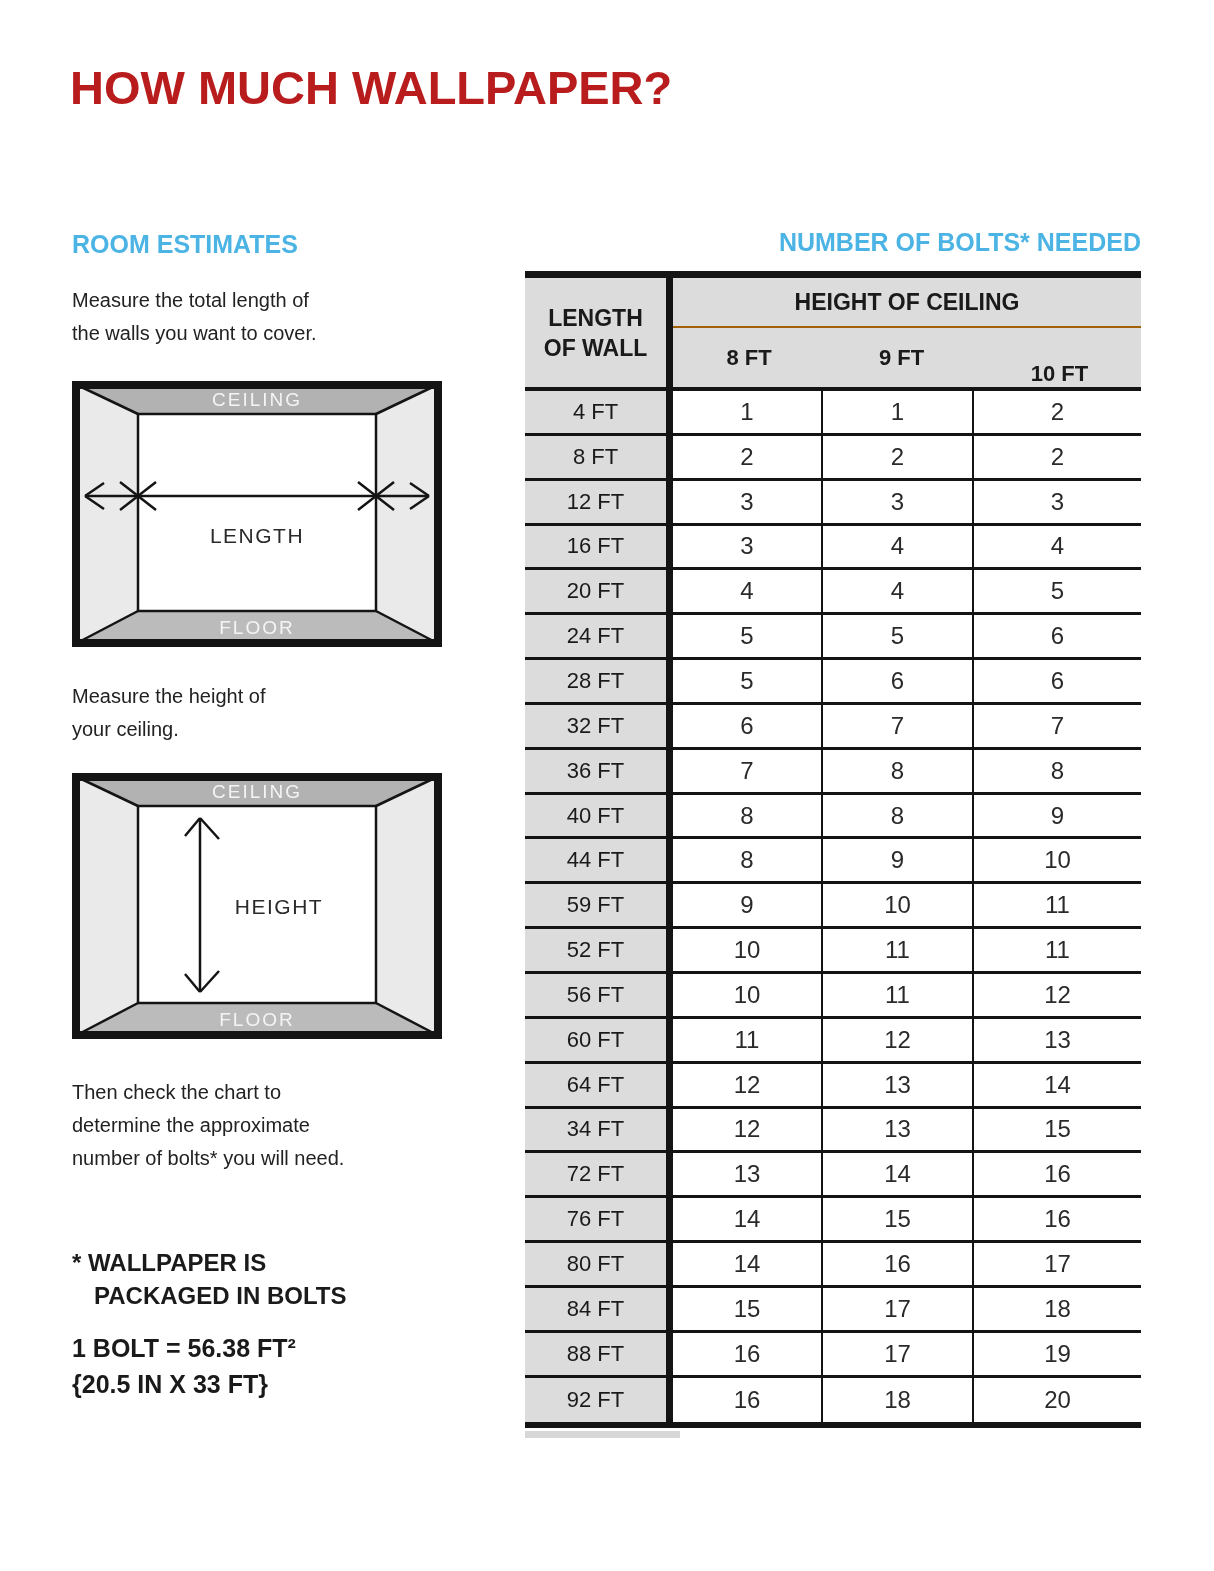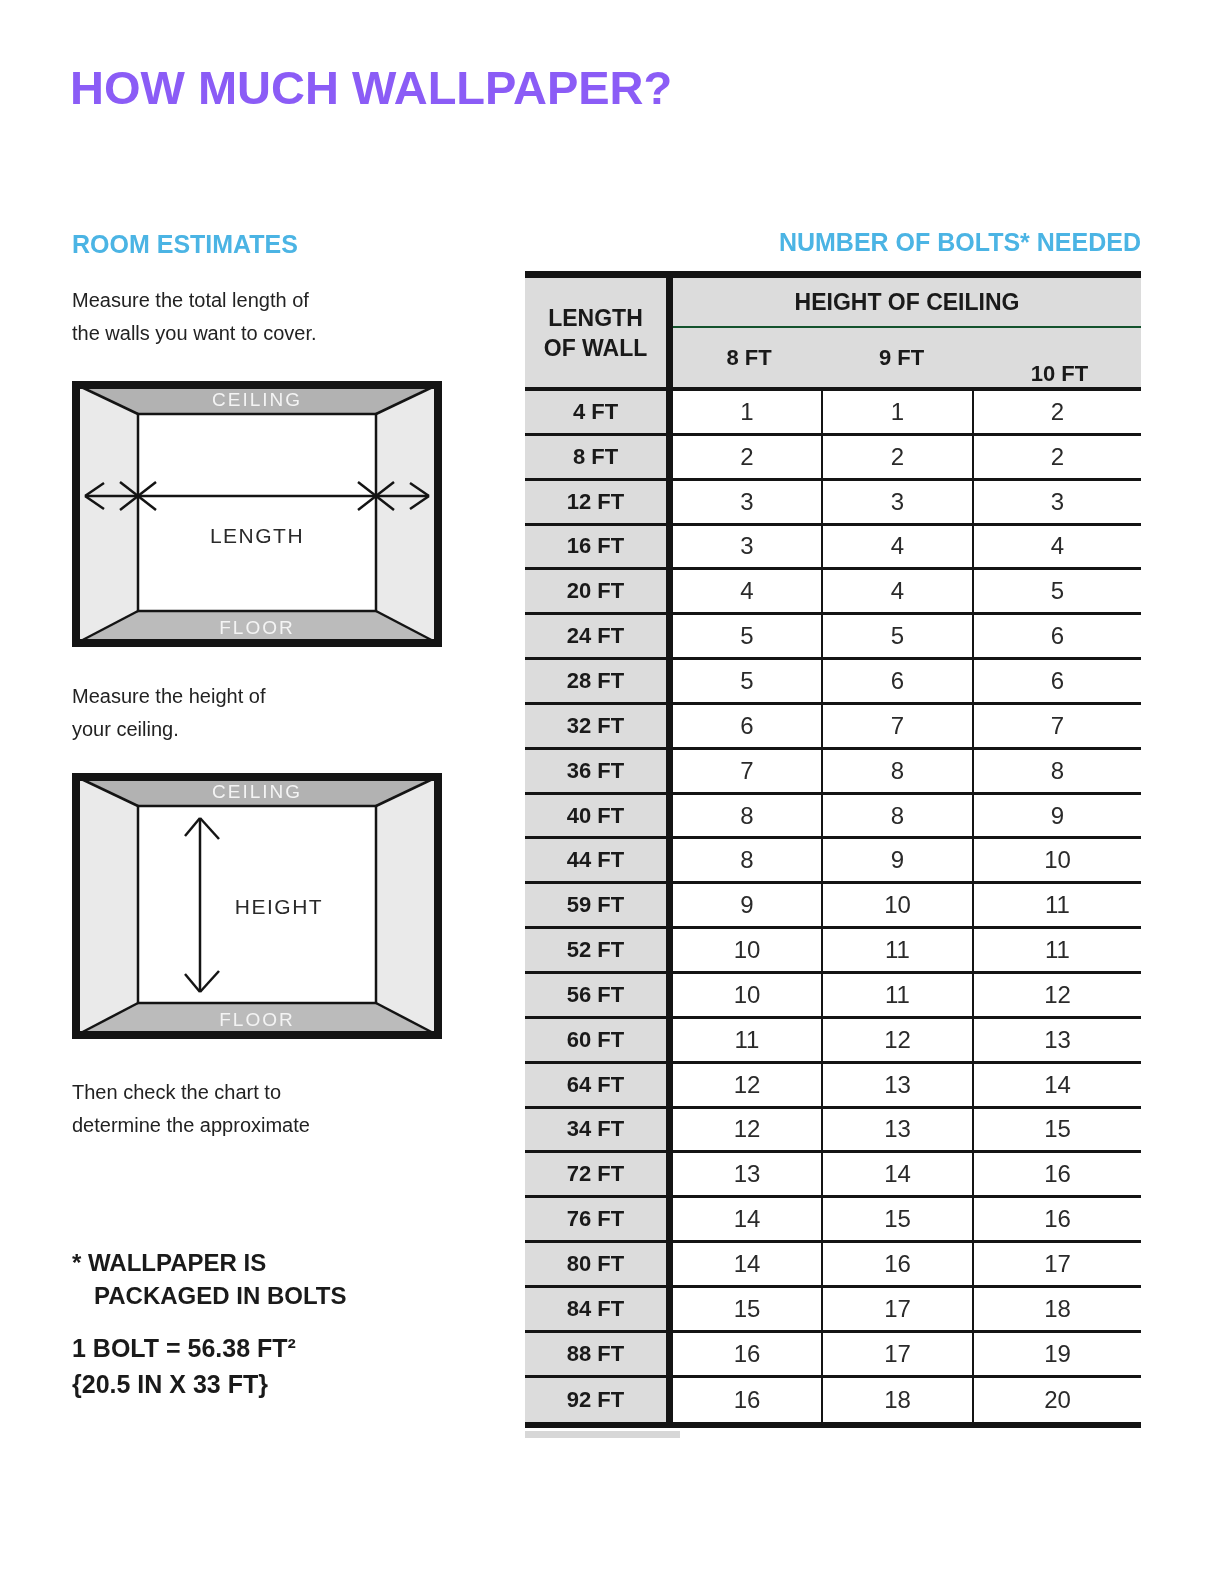--- a/index.html
+++ b/index.html
@@ -6,21 +6,21 @@
   html,body { background:#ffffff; }
   body {
     width:1214px; height:1571px; position:relative; overflow:hidden;
     font-family:"Liberation Sans", sans-serif; color:#1c1c1c;
   }
   .abs { position:absolute; }
 
   
   .page-title {
     left:70px; top:60px; font-size:47px; font-weight:bold;
-    color:#8b5cf6; letter-spacing:0px; white-space:nowrap;
+    color:#b91c1c; letter-spacing:0px; white-space:nowrap;
   }
   .section-heading {
     font-size:25px; font-weight:bold; color:#4bb4e4; white-space:nowrap;
   }
   .body-text { font-size:20px; line-height:33px; color:#222222; }
   .footnote-block { font-size:24px; font-weight:bold; color:#1a1a1a; line-height:33px; }
   .footnote-indent { margin-left:22px; }
   .bolt-eq { font-size:25px; font-weight:bold; color:#1a1a1a; line-height:36px; }
 
   
@@ -37,36 +37,36 @@
     background:#ffffff;
   }
   .thead { display:flex; border-bottom:4px solid #141414; height:113px; }
   .thead-left {
     width:148px; border-right:7px solid #141414; background:#dcdcdc;
     display:flex; flex-direction:column; align-items:center; justify-content:center;
     font-weight:bold; font-size:23px; line-height:30px; color:#1a1a1a;
   }
   .thead-right { flex:1; display:flex; flex-direction:column; }
   .thead-group {
-    height:67px; border-bottom:2px solid #14532d; background:#dcdcdc;
+    height:67px; border-bottom:2px solid #a16207; background:#dcdcdc;
     display:flex; align-items:center; justify-content:center;
     font-weight:bold; font-size:23px; color:#1a1a1a;
   }
   .thead-sub { flex:1; display:flex; background:#dcdcdc; }
   .thead-sub .sub {
     display:flex; align-items:center; justify-content:center;
     font-weight:bold; font-size:22px; color:#1a1a1a;
   }
   .sub.c0 { width:152px; } .sub.c1 { width:153px; } .sub.c2 { flex:1;margin-top:33px; }
   .trow { display:flex; height:44.85px; border-bottom:3px solid #141414; background:#ffffff; }
   .trow:last-child { border-bottom:none;text-align:center; }
   .tcell { display:flex; align-items:center; justify-content:center; }
   .tcell.label {
     width:148px; border-right:7px solid #141414; background:#dcdcdc;
-    font-weight:bold; font-size:22px; color:#1a1a1a;
+    font-weight:normal; font-size:22px; color:#1a1a1a;
   }
   .tcell.val { font-size:24px; color:#2a2a2a; }
   .tcell.v0 { width:150px; border-right:2px solid #141414; }
   .tcell.v1 { width:151px; border-right:2px solid #141414; }
   .tcell.v2 { flex:1; }
   .table-shadow-strip {
     margin-top:3px; width:155px; height:7px; background:#d7d7d7;
   }
 </style>
 </head>
@@ -136,20 +136,21 @@
   </g>
   <rect x="4" y="4" width="362" height="258" fill="none" stroke="#141414" stroke-width="8"></rect>
   <text x="185" y="25" text-anchor="middle" class="diag-room-label">CEILING</text>
   <text x="185" y="253" text-anchor="middle" class="diag-room-label">FLOOR</text>
   <text x="207" y="141" text-anchor="middle" class="diag-dim-label">HEIGHT</text>
 </svg>
 
 <div class="abs body-text" style="left:72px; top:1076px;">
   <div>Then check the chart to</div>
   <div>determine the approximate</div>
+  <div>number of bolts* you will need.</div>
 </div>
 
 <div class="abs footnote-block" style="left:72px; top:1246px;">
   <div>* WALLPAPER IS</div>
   <div class="footnote-indent">PACKAGED IN BOLTS</div>
 </div>
 
 <div class="abs bolt-eq" style="left:72px; top:1330px;">
   <div>1 BOLT = 56.38 FT²</div>
   <div>{20.5 IN X 33 FT}</div>

